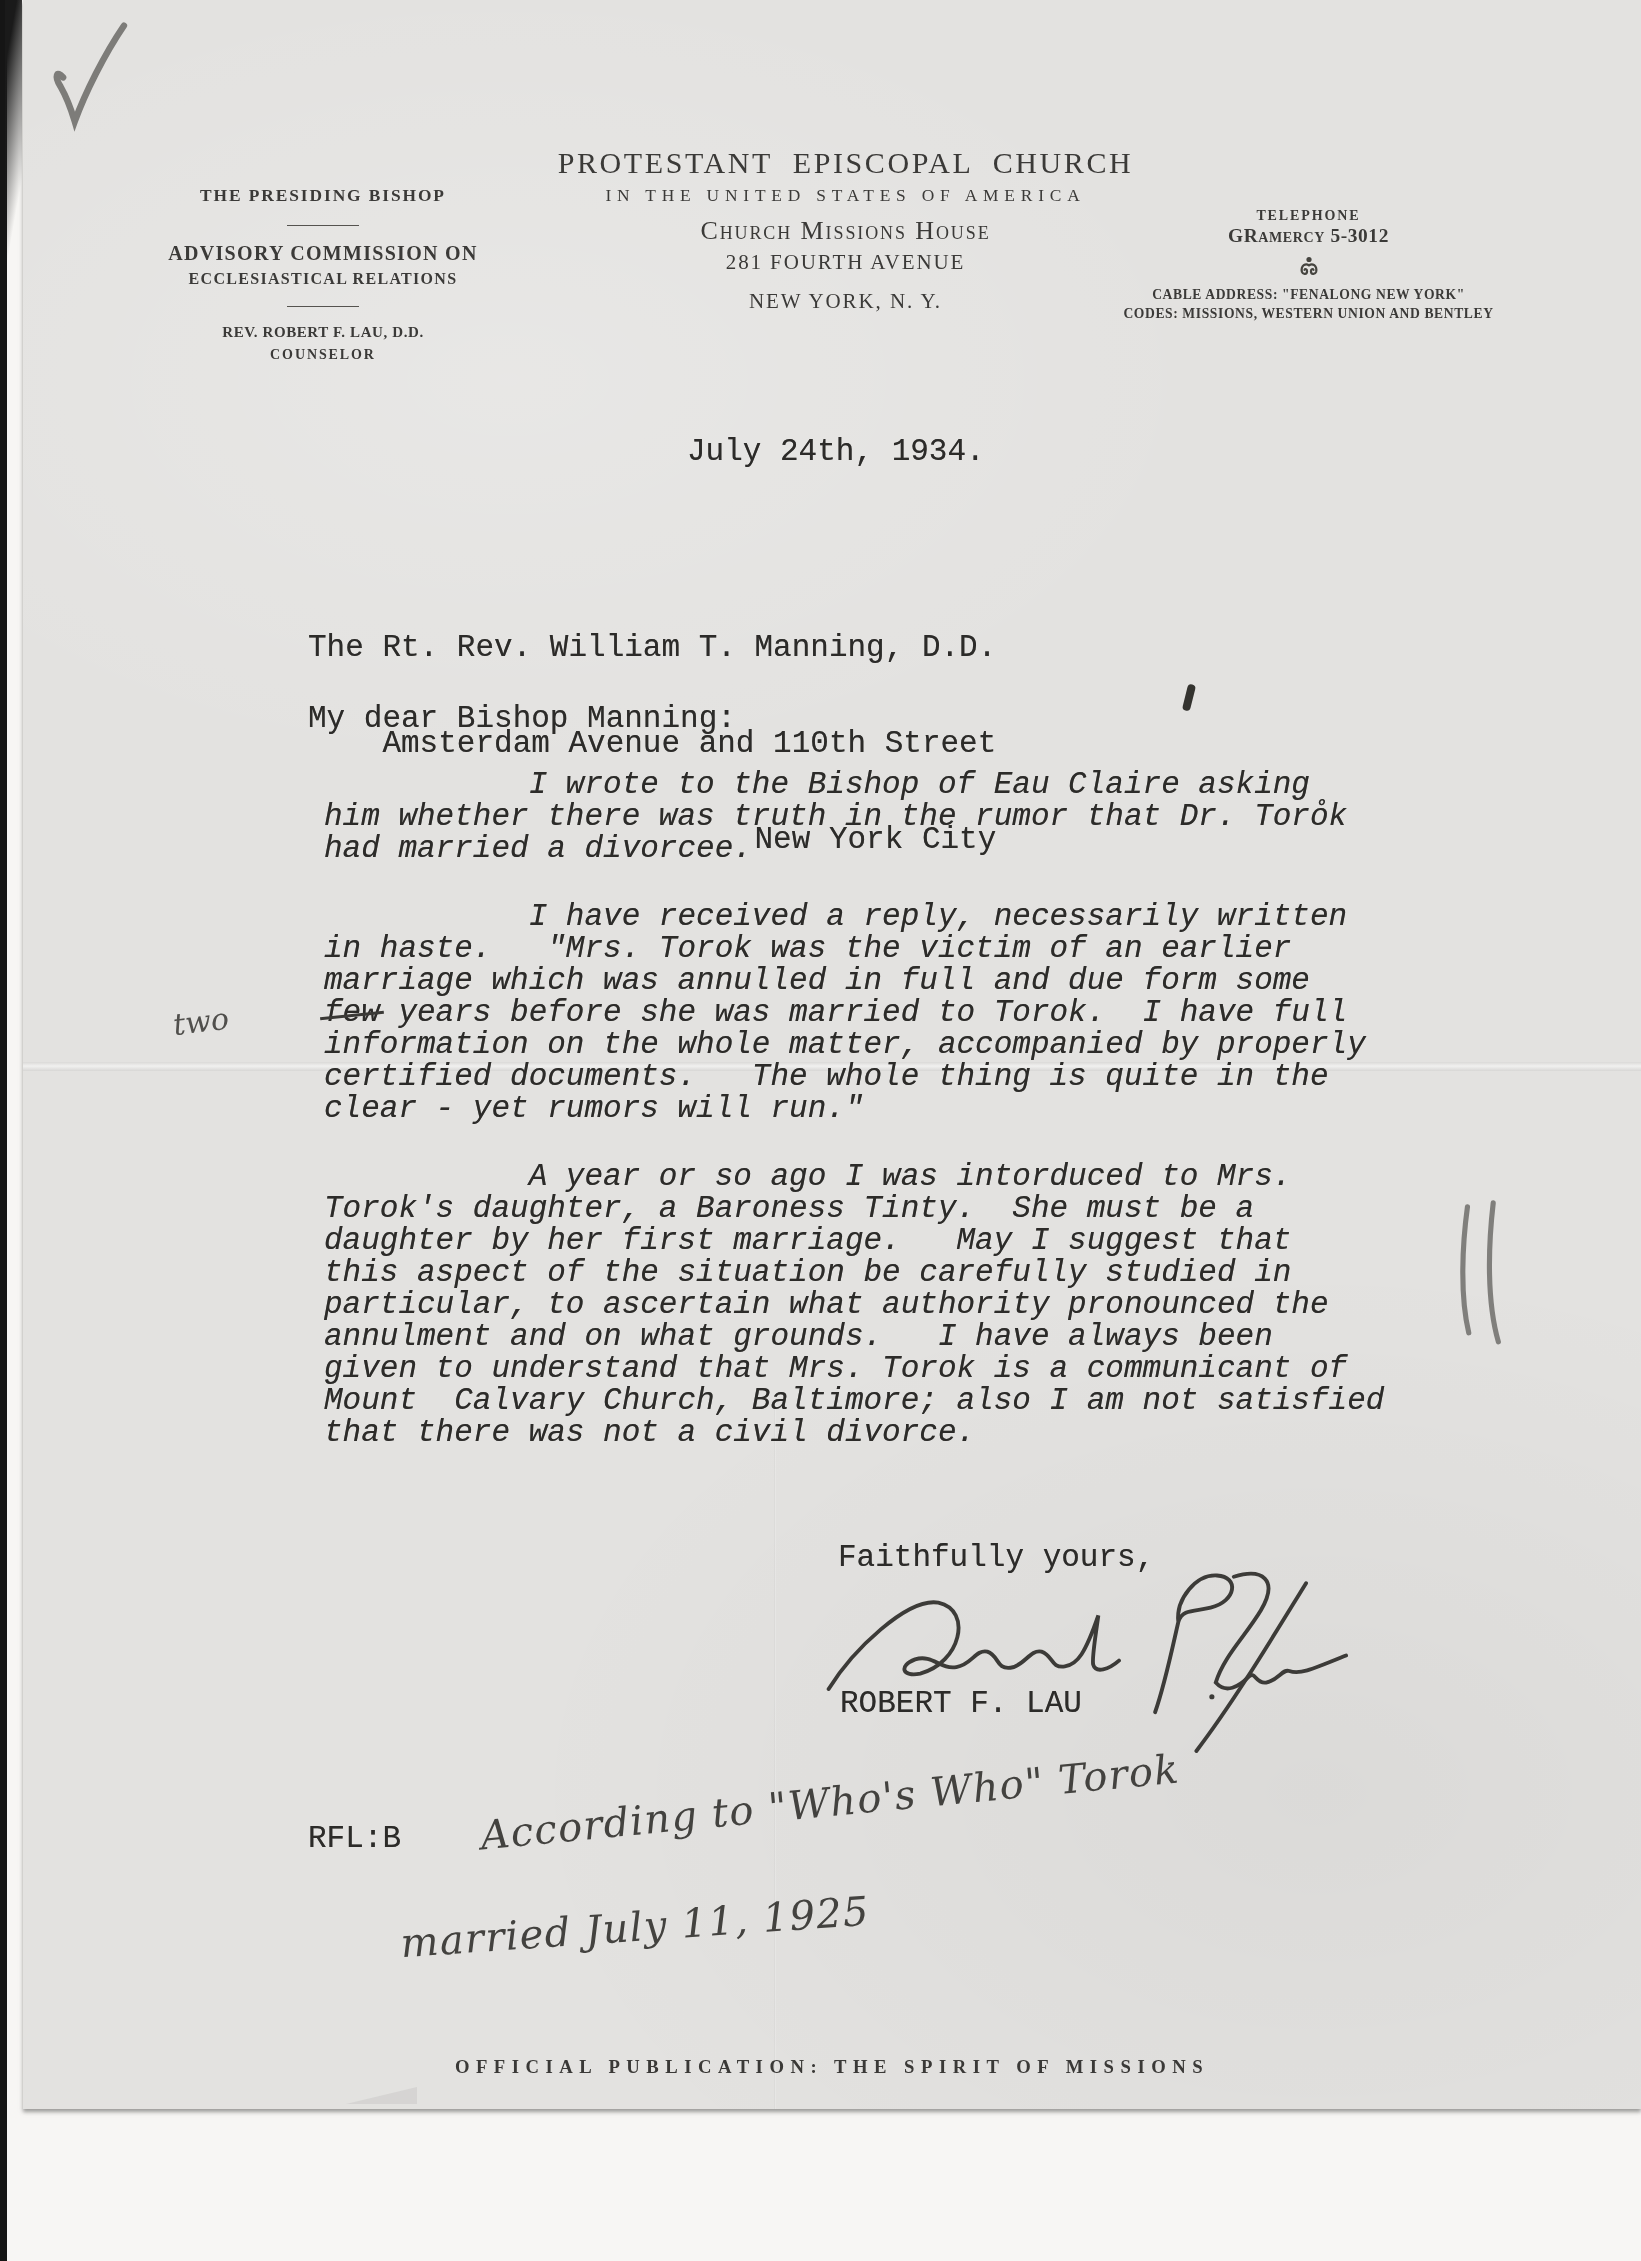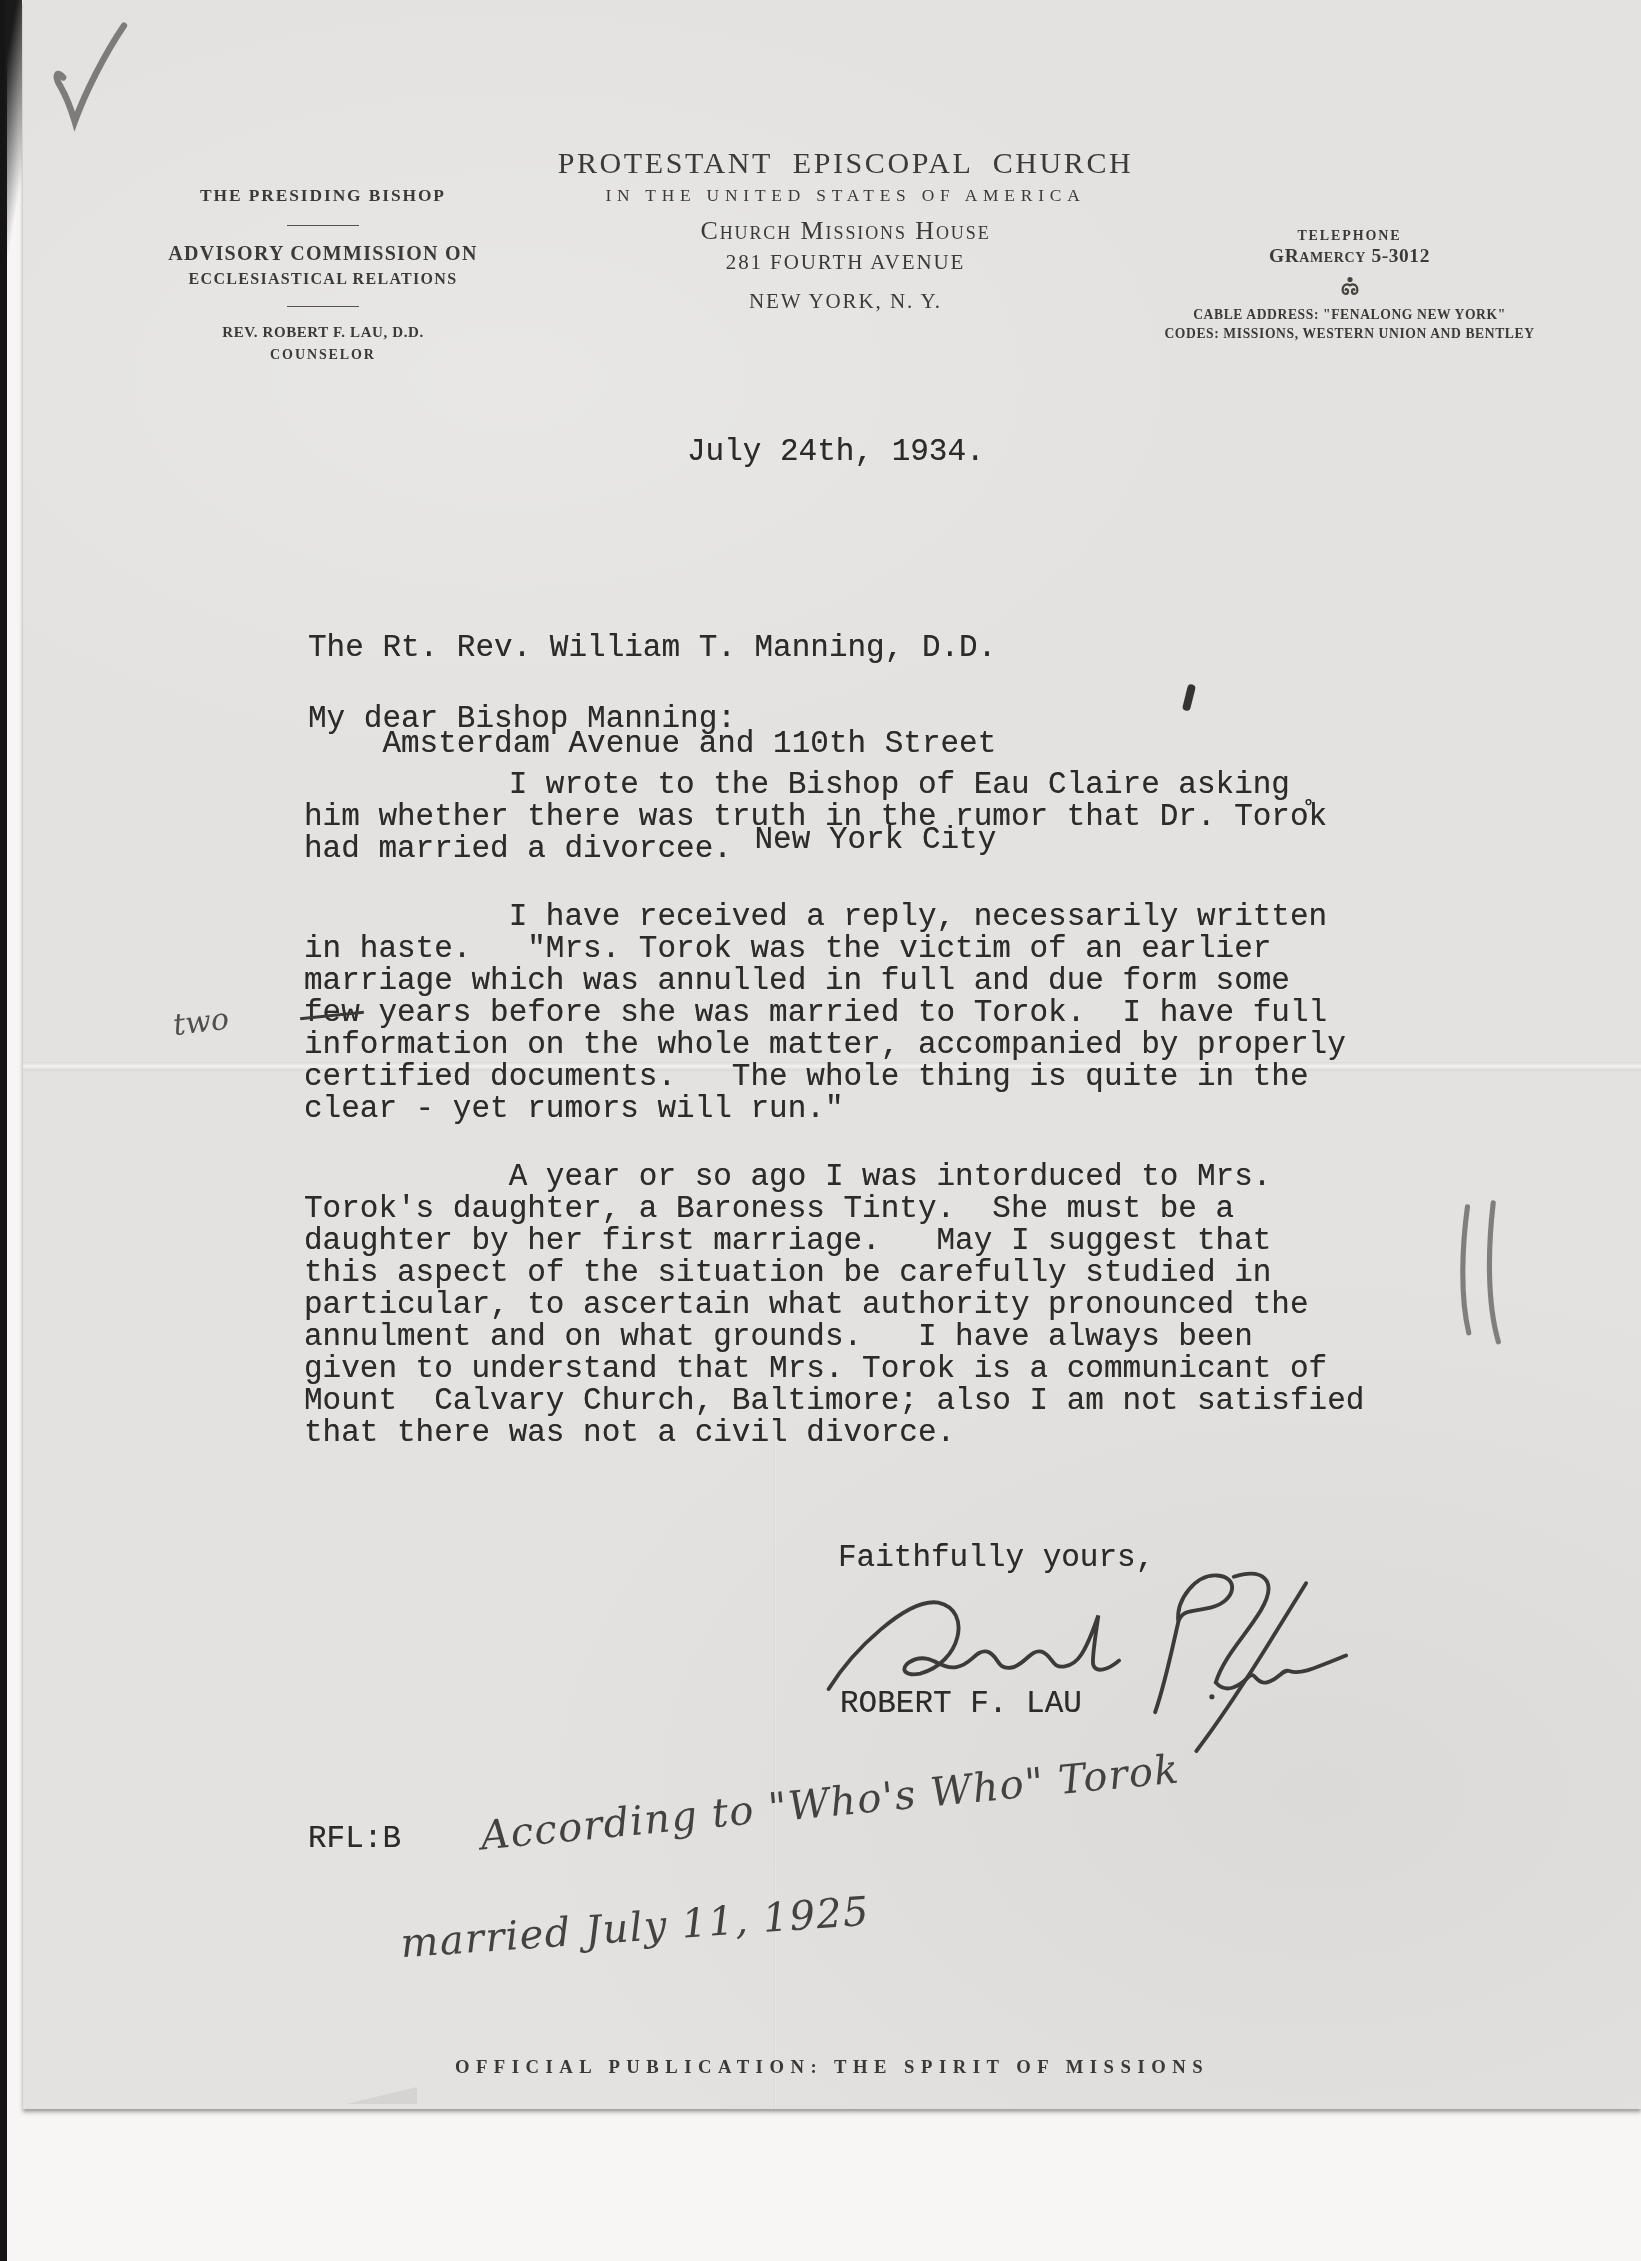--- a/index.html
+++ b/index.html
@@ -39,37 +39,37 @@
   .lh-left .l4{font-size:15px;font-weight:bold;letter-spacing:0.6px;margin-top:17px;}
   .lh-left .l5{font-size:14px;font-weight:bold;letter-spacing:1.9px;margin-top:5.8px;}
 
   .lh-center{left:555px;top:146px;width:581px;}
   .lh-center .c1{font-size:30px;letter-spacing:2.6px;word-spacing:10.3px;font-weight:500;}
   .lh-center .c2{font-size:17.4px;letter-spacing:5.8px;margin-top:5.2px;font-weight:500;}
   .lh-center .c3{font-size:26px;font-variant:small-caps;letter-spacing:1.9px;margin-top:10.3px;}
   .lh-center .c4{font-size:21px;letter-spacing:1.9px;margin-top:3.9px;}
   .lh-center .c5{font-size:21px;letter-spacing:1.9px;margin-top:14px;}
 
-  .lh-right{left:1127px;top:208px;width:445px;margin-top:20px;}
+  .lh-right{left:1086px;top:208px;width:445px;}
   .lh-right .t1{font-size:14px;font-weight:bold;letter-spacing:1.9px;}
   .lh-right .t2{font-size:19.4px;font-weight:bold;font-variant:small-caps;letter-spacing:0.6px;margin-top:1.3px;}
   .lh-right .orn{margin-top:7.7px;height:22px;}
   .lh-right .t3{font-size:13.6px;font-weight:bold;letter-spacing:0.6px;margin-top:10.3px;}
   .lh-right .t4{font-size:13.6px;font-weight:bold;letter-spacing:0.6px;margin-top:2.6px;}
 
   
   .mono{
     font-family:"Liberation Mono","DejaVu Sans Mono",monospace;
     font-size:31px;color:#2c2b29;white-space:pre;
     text-shadow:0 0 0.6px rgba(44,43,41,0.55);
   }
   .date{position:absolute;left:687px;top:434px;}
   .recipient{position:absolute;left:308px;top:568px;line-height:32px;text-align:right;}
   .salutation{position:absolute;left:308px;top:701px;}
-  .letter-body{position:absolute;left:304px;top:769px;}
+  .letter-body{position:absolute;left:324px;top:769px;font-style:italic;}
   .letter-body .paragraph{margin:0 0 36px 0;}
   .letter-body .line{line-height:32px;height:32px;}
   .struck{position:relative;display:inline-block;}
   .struck::after{content:"";position:absolute;left:-3.9px;right:-3.9px;top:52%;height:3.2px;
     background:#3a3936;transform:rotate(-6deg);}
   .valediction{position:absolute;left:838px;top:1540px;}
   .typed-name{position:absolute;left:840px;top:1686px;}
   .reference{position:absolute;left:308px;top:1821px;}
 
   

